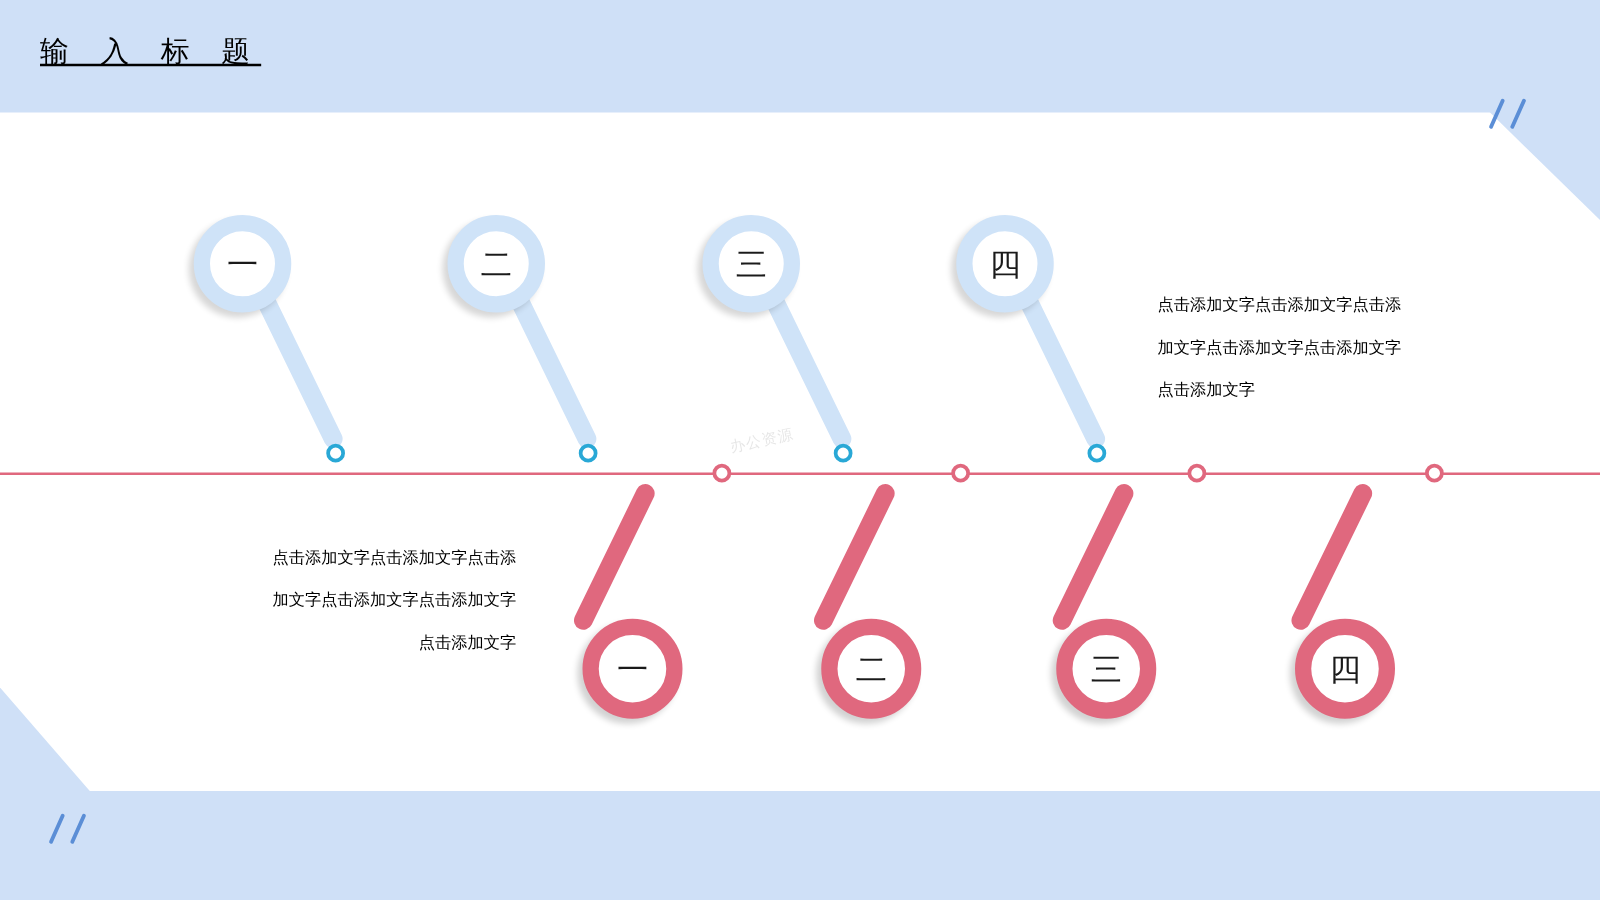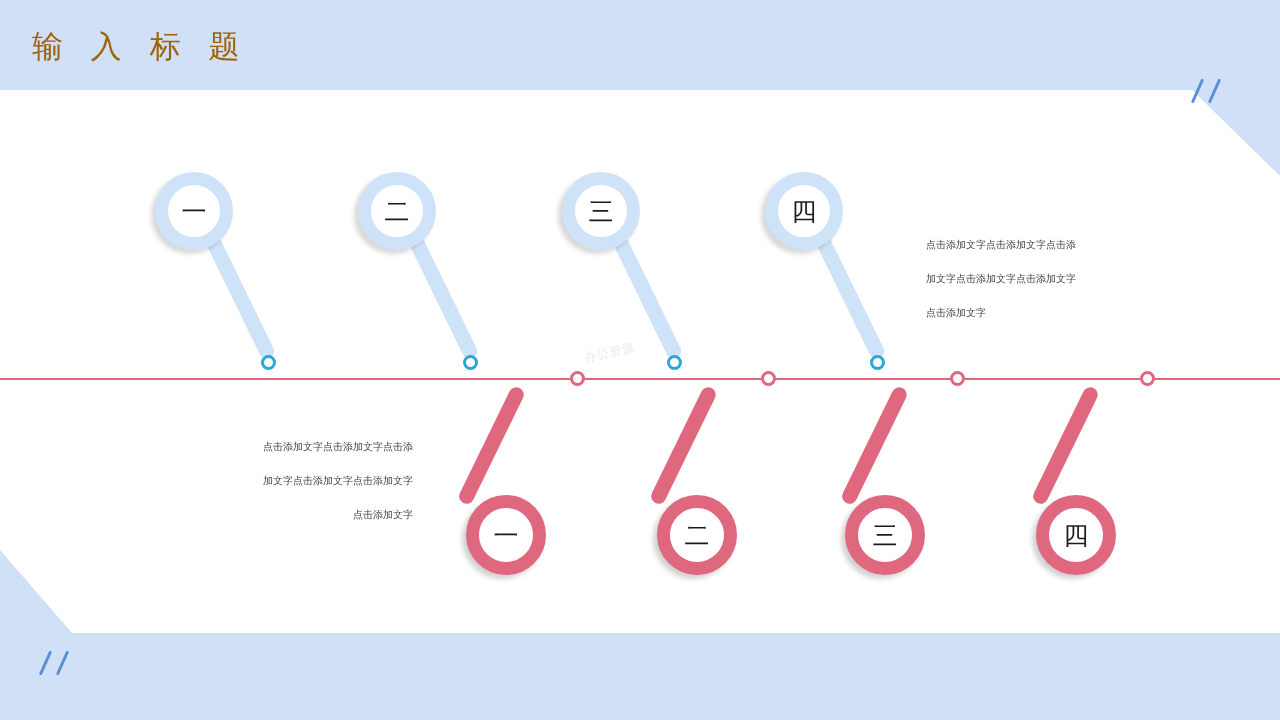--- a/index.html
+++ b/index.html
@@ -16,22 +16,22 @@
   }
   .white-sheet2{
     position:absolute;left:0;top:88px;width:1280px;height:545px;background:#fff;
     clip-path:polygon(0 0, 1190px 0, 1280px 88px, 1280px 545px, 72px 545px, 0 462px);
   }
   .title-bar{
     position:absolute;left:0;top:0;width:1280px;height:90px;background:#cfe0f7;
   }
   .slide-title{
     position:absolute;left:32px;top:26px;
-    font-size:31px;letter-spacing:9px;color:#a16207;
-    font-family:"DejaVu Sans",sans-serif;font-weight:normal;
+    font-size:23px;letter-spacing:9px;color:#000000;
+    font-family:"DejaVu Sans",sans-serif;font-weight:normal;text-decoration:underline;
   }
   
   .dash{position:absolute;background:#5b8ed6;border-radius:2px;}
   .tr1{left:1196px;top:78px;width:3px;height:26px;transform:rotate(24deg);}
   .tr2{left:1213px;top:78px;width:3px;height:26px;transform:rotate(24deg);}
   .bl1{left:44px;top:650px;width:3px;height:26px;transform:rotate(24deg);}
   .bl2{left:61px;top:650px;width:3px;height:26px;transform:rotate(24deg);}
 
   
   .axis{
@@ -67,21 +67,21 @@
     box-shadow:-4px 4px 5px rgba(0,0,0,0.18);
   }
   .bot-circle span{font-size:25px;color:#1a1a1a;font-family:"DejaVu Sans",sans-serif;}
   .bot-node{
     position:absolute;width:15px;height:15px;border-radius:50%;
     background:#ffffff;border:3px solid #e0687e;box-sizing:border-box;
   }
 
   
   .txt{
-    position:absolute;font-size:10px;color:#404040;line-height:34px;
+    position:absolute;font-size:13px;color:#000000;line-height:34px;
     font-family:"DejaVu Sans",sans-serif;
   }
   .txt-right{left:926px;top:228px;width:300px;text-align:left;}
   .txt-left{left:108px;top:430px;width:305px;text-align:right;}
   .txt div{white-space:nowrap;}
 
   
   .watermark{
     position:absolute;left:586px;top:338px;width:110px;height:46px;
     opacity:.14;color:#555;font-size:12px;

